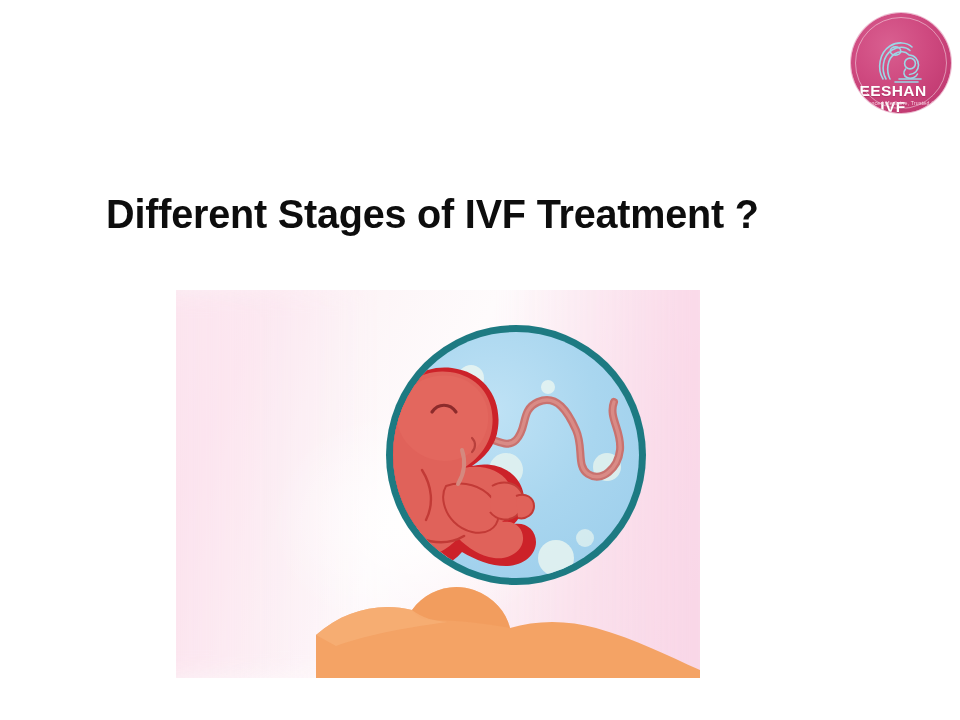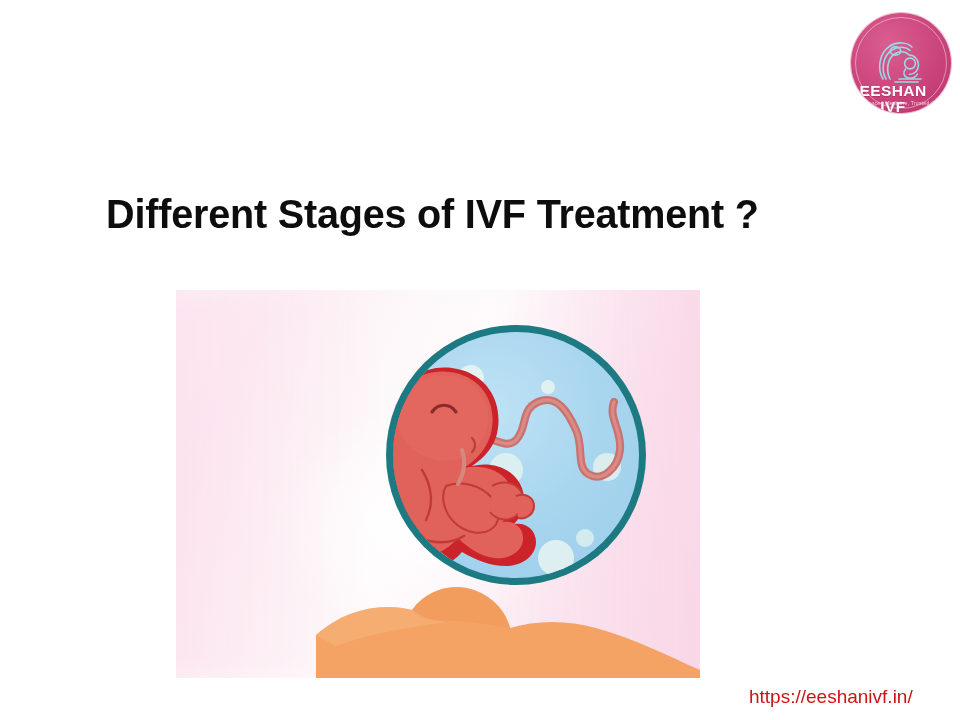--- a/index.html
+++ b/index.html
@@ -281,15 +281,14 @@
                C 360 330, 392 330, 420 338
                C 460 349, 492 366, 524 380
                L 524 388 L 140 388 Z" fill="#f4a365"></path>
       <path d="M236 320 C 250 300, 276 292, 298 300 C 318 307, 330 322, 334 338
                C 312 334, 282 330, 256 330 C 246 330, 240 326, 236 320 Z" fill="#f0995a" opacity="0.55"></path>
       <path d="M140 345 C 168 320, 204 312, 236 320 C 246 328, 258 331, 272 332
                C 240 336, 192 344, 160 356 Z" fill="#f7b178" opacity="0.7"></path>
     </svg>
   </div>
 
-  <div class="site-url">https://eeshanivf.in/</div>
 
 </div>
 
 </body></html>

